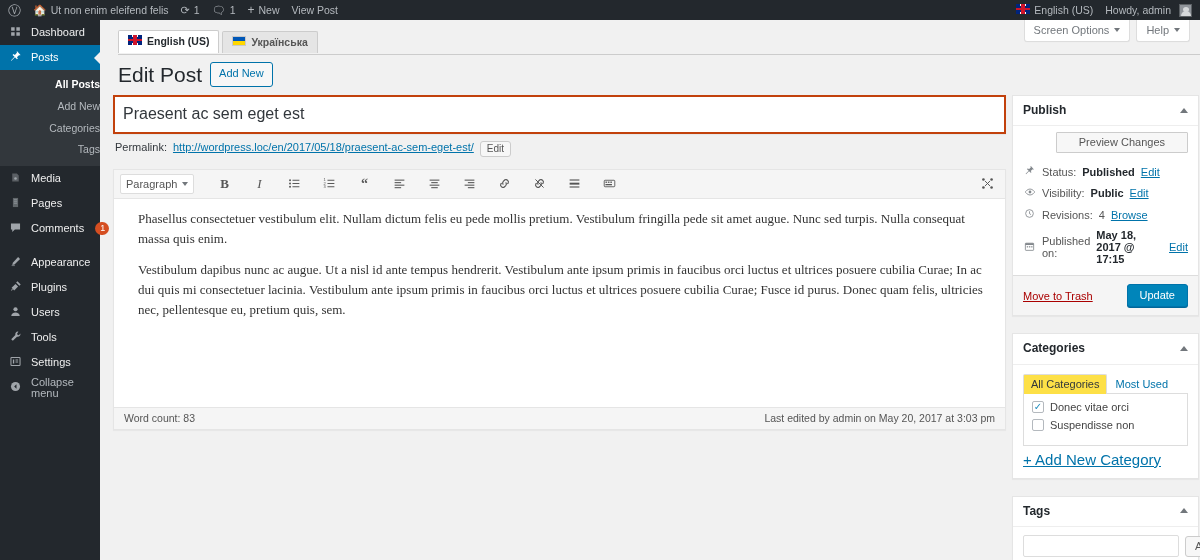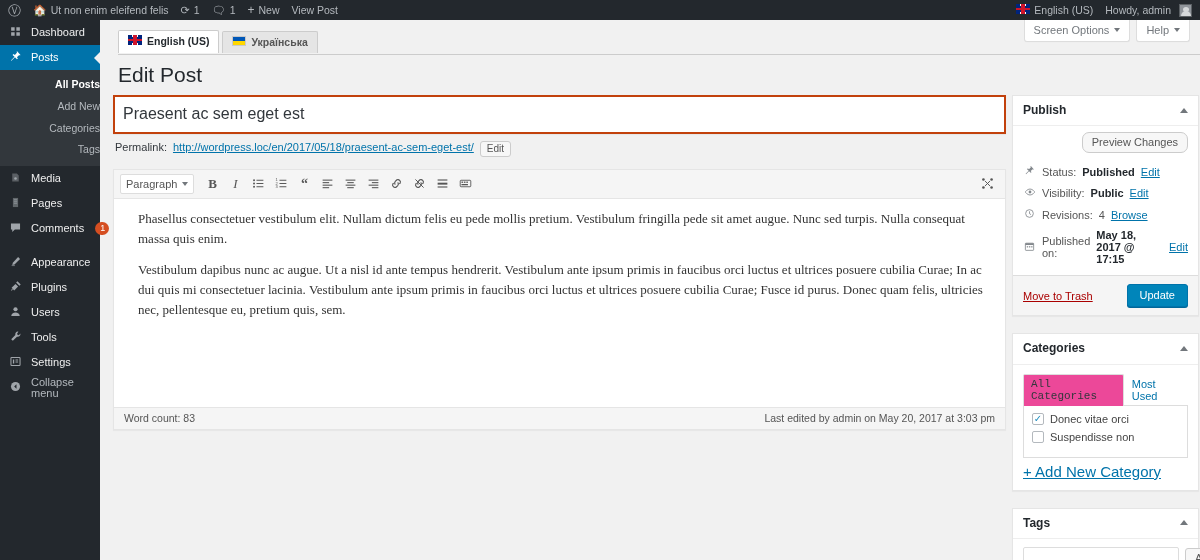--- a/index.html
+++ b/index.html
@@ -211,21 +211,21 @@
     z-index: 2;
   }
   .lang-tabs-rule {
     position: absolute; left: 18px; right: 0; top: 34px;
     border-bottom: 1px solid #ccc;
   }
 
   
   .page-head {
     position: absolute; left: 18px; top: 41px;
-    display: flex; align-items: center; gap: 8px; flex-direction: column;
+    display: flex; align-items: center; gap: 8px;
   }
   .page-title {
     font-size: 21px;
     font-weight: 400;
     color: #23282d;
     line-height: 1.3;
     margin: 0;
     font-family: "Liberation Sans", sans-serif;
   }
   .addnew-btn {
@@ -327,21 +327,21 @@
   }
   .ed-tab.active { background: #fff; color: #32373c; padding-bottom: 6px; }
 
   .editor-box {
     background: #fff;
     border: 1px solid #e5e5e5;
     box-shadow: 0 1px 1px rgba(0,0,0,.04);
   }
   .mce-toolbar {
     display: flex; align-items: center;
-    gap: 2px;
+    gap: 14px;
     padding: 4px 6px;
     border-bottom: 1px solid #e5e5e5;
     background: #f5f5f5;
     position: relative;
   }
   .fmt-select {
     display: flex; align-items: center;
     justify-content: space-between;
     width: 74px;
     height: 20px;
@@ -419,23 +419,23 @@
   }
   .pb-inner { padding: 8px 10px 10px; }
 
   
   .minor-actions {
     display: flex; justify-content: flex-end;
     padding: 6px 10px 8px;
   }
   .preview-btn {
     font-size: 11px;
-    padding: 3px 9px 4px;
+    padding: 3px 22px 4px;
     border: 1px solid #ccc;
-    border-radius: 7px;
+    border-radius: 1px;
     background: #f7f7f7;
     color: #555;
     cursor: pointer;
   }
   .misc-row {
     display: flex; align-items: center;
     gap: 6px;
     padding: 4px 10px 4px;
     font-size: 11px;
     color: #555;
@@ -472,25 +472,24 @@
   .cat-tab {
     padding: 3px 7px 4px;
     border: 1px solid transparent;
     border-bottom: none;
     color: #0073aa;
     cursor: pointer;
     position: relative;
     top: 1px;
   }
   .cat-tab.active {
-    background: #ec4899;
+    background: #fde047;
     border-color: #ddd;
     color: #32373c;
     border-radius: 2px 2px 0 0;
-    font-family: Liberation Mono, monospace;
   }
   .cat-list {
     border: 1px solid #ddd;
     border-top: none;
     padding: 7px 8px 8px;
     height: 52px;
     overflow: hidden;
     background: #fff;
   }
   .cat-item {

